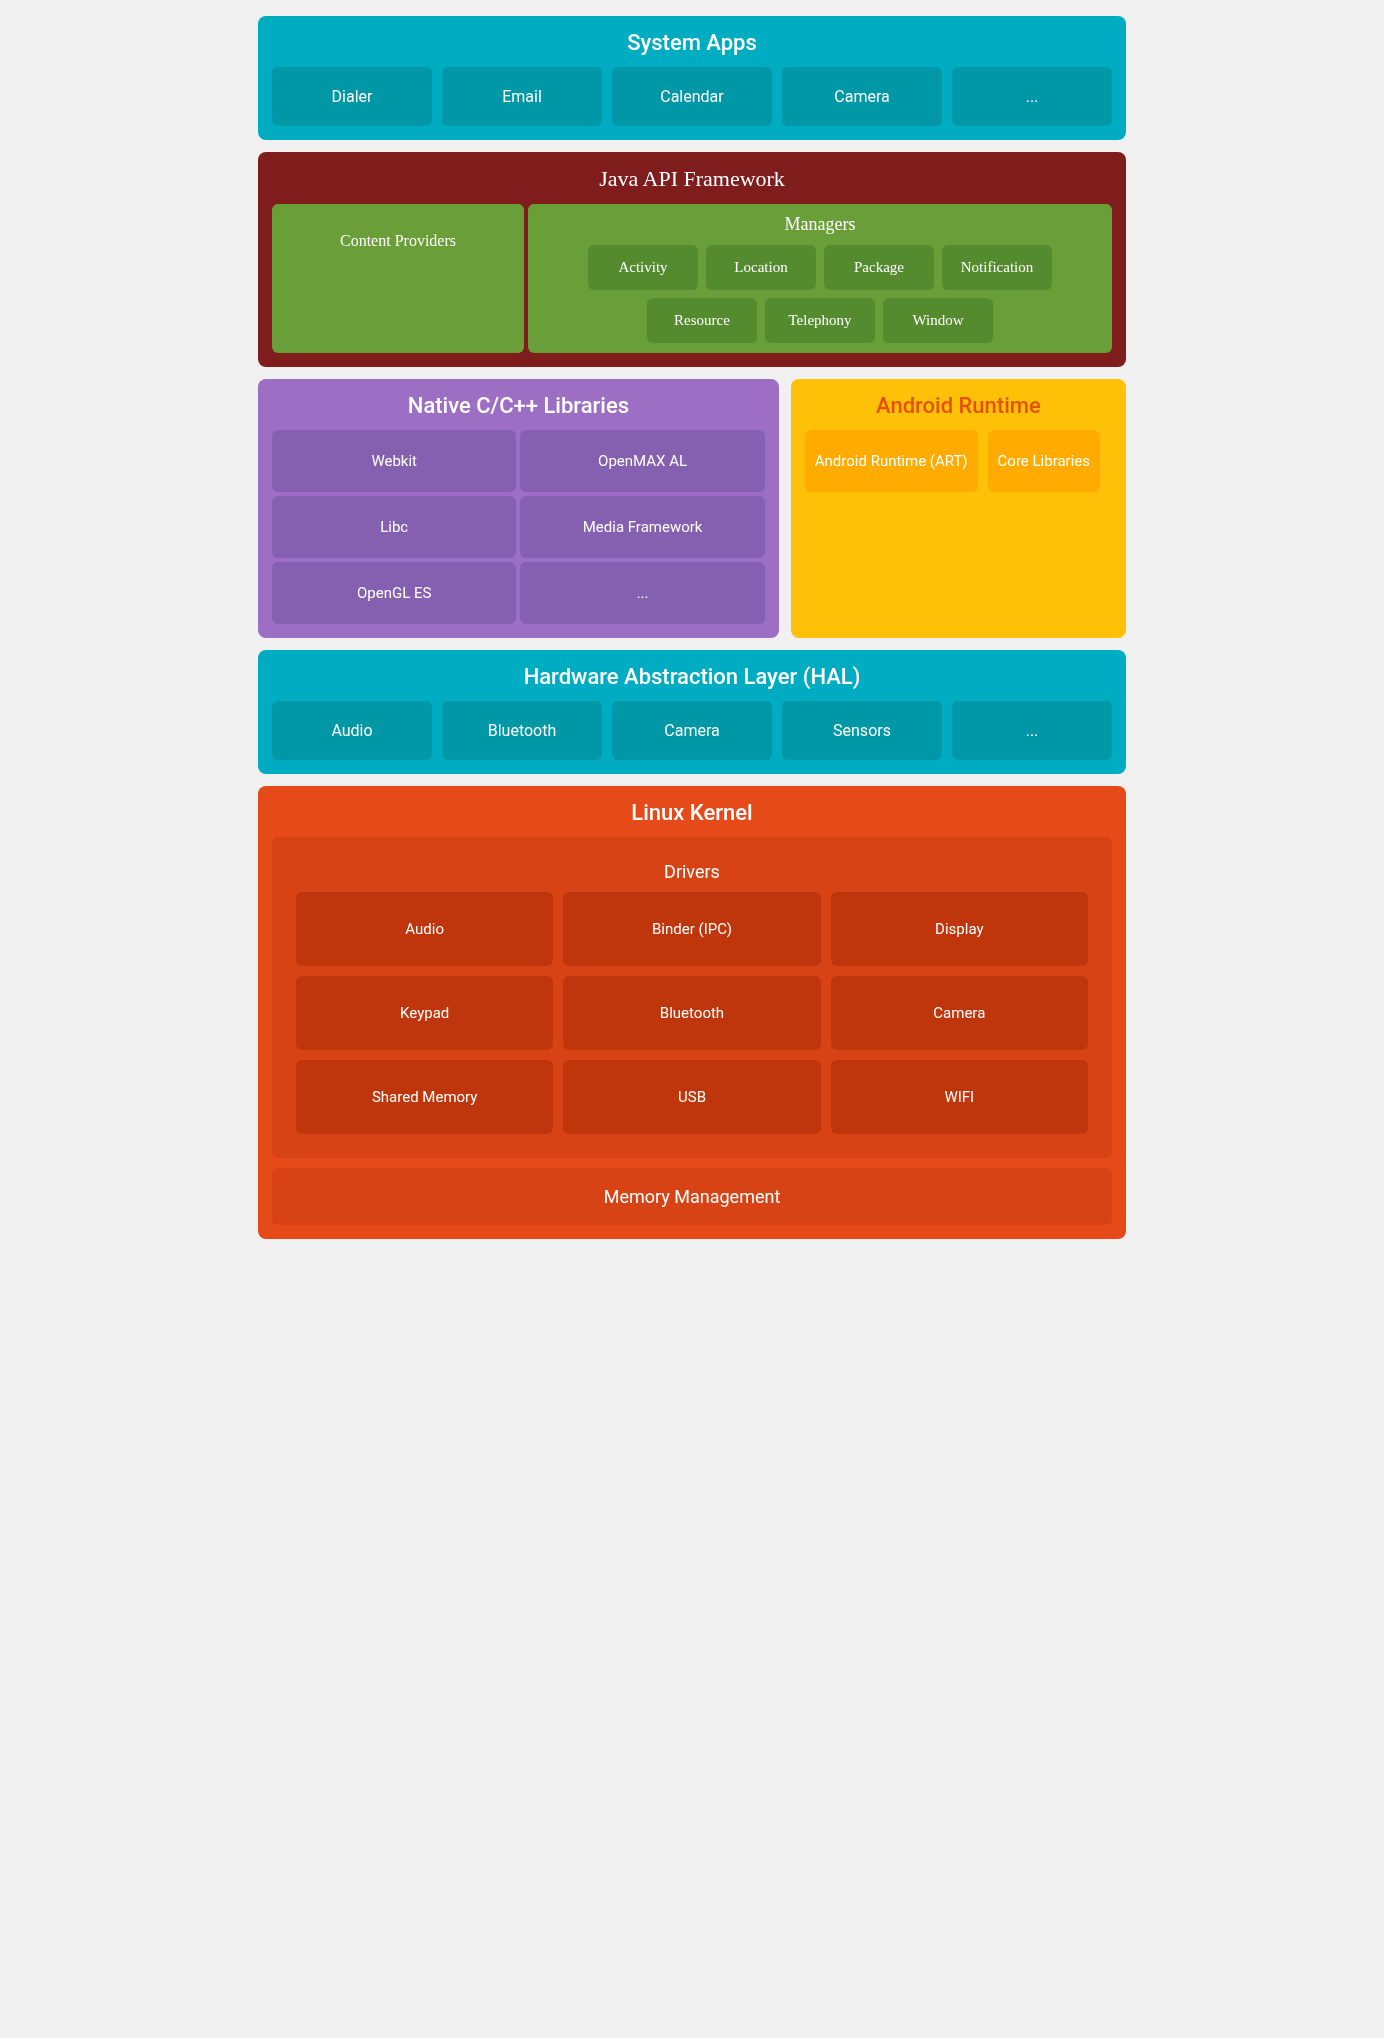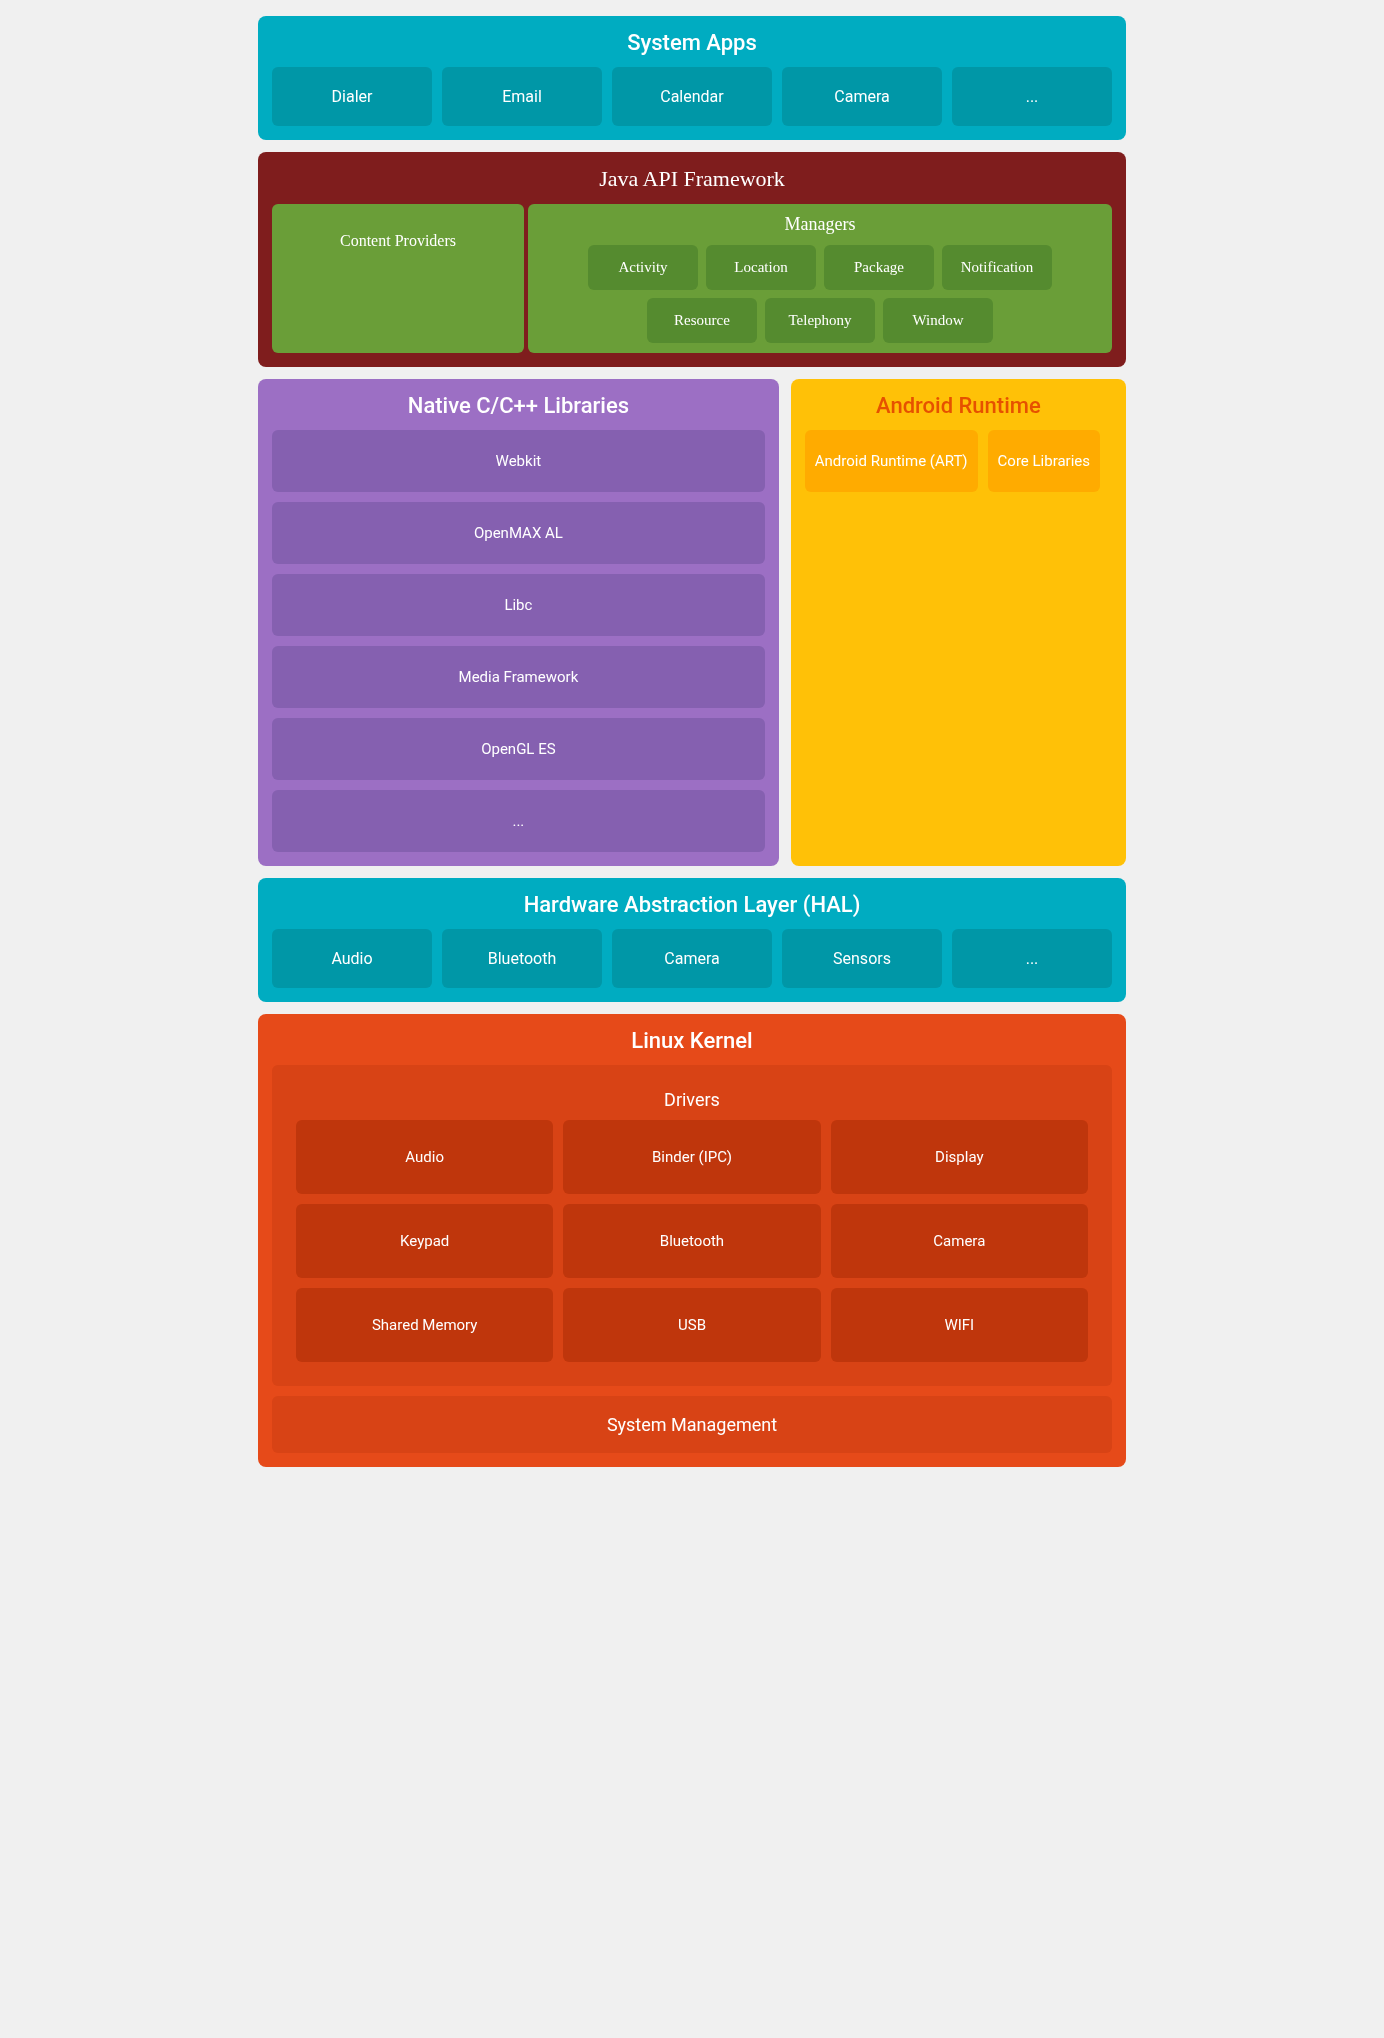--- a/index.html
+++ b/index.html
@@ -115,22 +115,22 @@
       background: #9c6fc4;
       border-radius: 8px;
       padding: 14px;
       flex: 0 0 60%;
     }
     .native-libs .layer-title {
       color: white;
     }
     .native-grid {
       display: grid;
-      grid-template-columns: repeat(1, 1fr);
-      gap: 10px;
+      grid-template-columns: repeat(2, 1fr);
+      gap: 4px;
     }
     .native-item {
       background: #8560b0;
       border-radius: 6px;
       padding: 22px 10px;
       text-align: center;
       color: white;
       font-size: 15px;
     }
 
@@ -300,16 +300,16 @@
         <div class="driver-item">Binder (IPC)</div>
         <div class="driver-item">Display</div>
         <div class="driver-item">Keypad</div>
         <div class="driver-item">Bluetooth</div>
         <div class="driver-item">Camera</div>
         <div class="driver-item">Shared Memory</div>
         <div class="driver-item">USB</div>
         <div class="driver-item">WIFI</div>
       </div>
     </div>
-    <div class="power-management">System Management</div>
+    <div class="power-management">Memory Management</div>
   </div>
 
 </div>
 
 </body></html>

